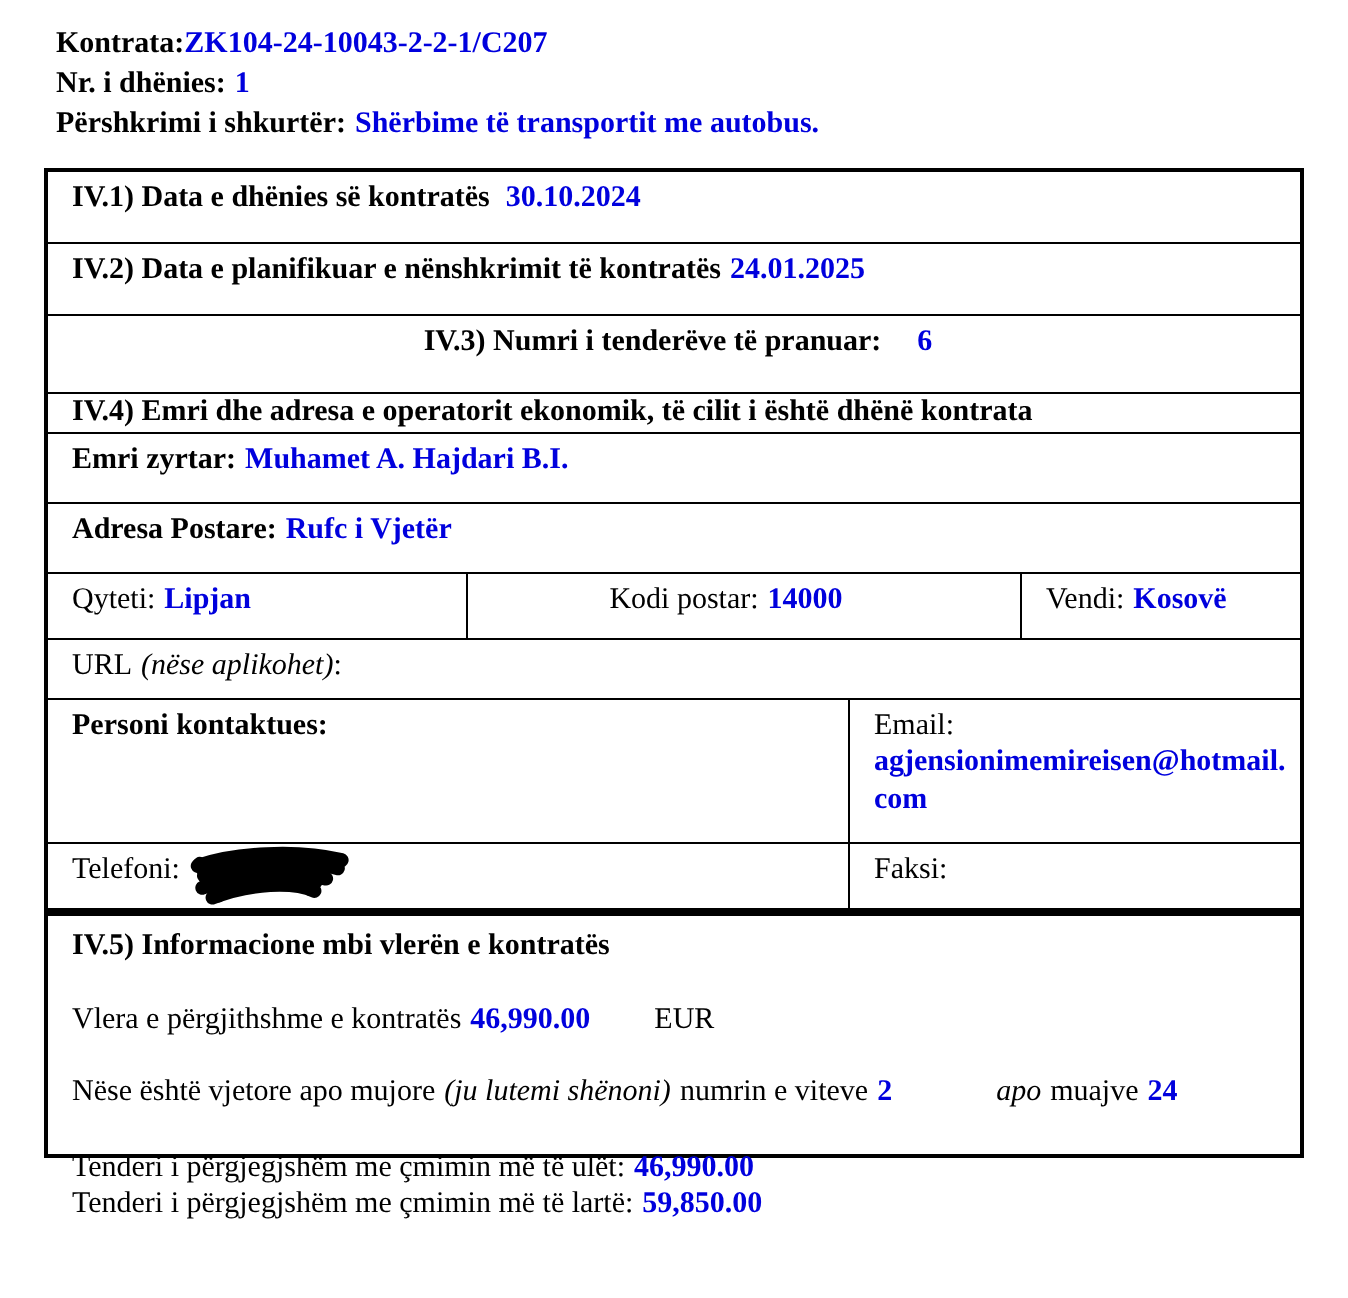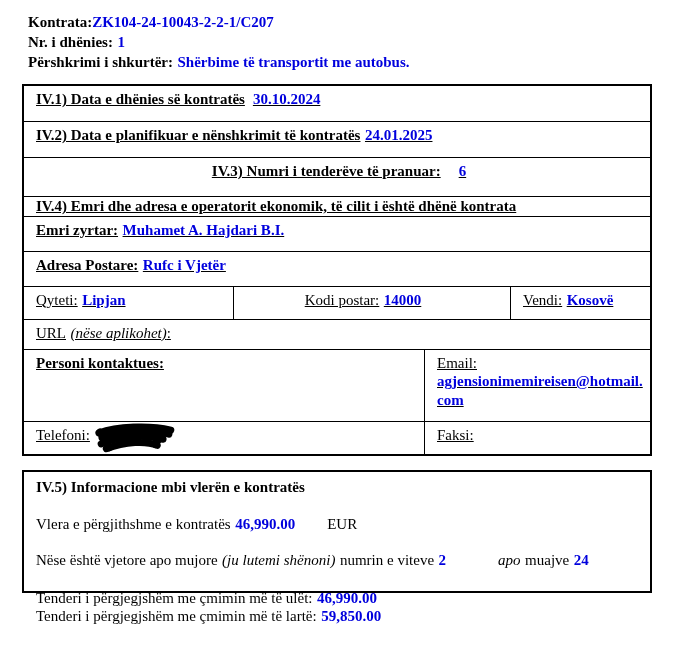--- a/index.html
+++ b/index.html
@@ -15,38 +15,38 @@
   .seg { margin-left: 0.30em; }
   .gap8 { margin-left: 8px; }
   .gap18 { margin-left: 18px; }
 
   .intro { margin: 12px 0 0 28px; line-height: 20px; }
   .contract-val { }
 
   .box { width: 630px; margin-left: 22px; border: 2px solid #000; background: #fff; }
   .table1 { margin-top: 12px; }
 
-  .row { border-top: 1.5px solid #000; padding: 5px 8px 0 12px; overflow: hidden; text-decoration: underline; }
+  .row { border-top: 1.5px solid #000; padding: 5px 8px 0 12px; overflow: hidden; }
   .row.first { border-top: none; }
   .r1 { height: 35px; } .r2 { height: 36px; } .r3 { height: 39px; text-align: center; }
   .r4 { height: 20px; padding-top: 1px; }
   .r5 { height: 35px; } .r6 { height: 35px; }
   .r7 { height: 33px; padding: 0; display: flex; gap: 24px; }
   .r8 { height: 30px; }
   .r9 { height: 72px; padding: 0; display: flex; }
   .r10 { height: 33px; padding: 0; display: flex; }
   .cell { padding: 5px 6px 0 12px; height: 100%; }
   .bl { border-left: 1.5px solid #000; }
   .cA { width: 185px; } .cB { width: 253px; text-align: center; } .cC { flex: 1; }
   .cL { width: 400px; } .cR { flex: 1; }
   .email-val { word-break: break-all; line-height: 19px; }
   .rel { position: relative; }
   .scribble { position: absolute; left: 69px; top: 1px; width: 86px; height: 29px; transform: rotate(-1.5deg); }
 
-  .box5 { margin-top: 14px; height: 123px; padding: 7px 10px 0 12px; }
+  .box5 { height: 123px; padding: 7px 10px 0 12px; }
   .line-total { margin-top: 20px; }
   .cur { margin-left: 32px; }
   .line-period { margin-top: 19px; }
   .apo { margin-left: 52px; }
   .line-low { margin-top: 20px; line-height: 18px; }
   .line-high { line-height: 18px; }
 </style>
 </head>
 <body>
 

